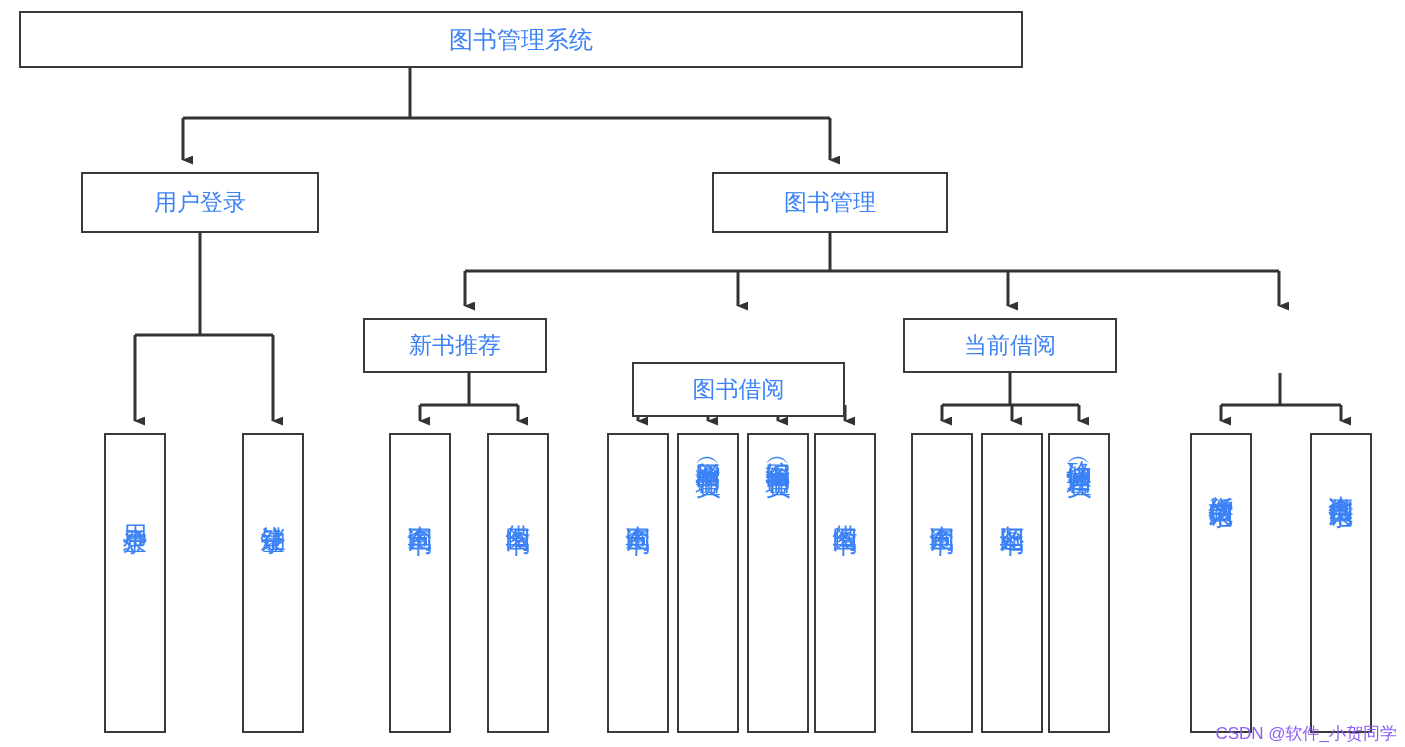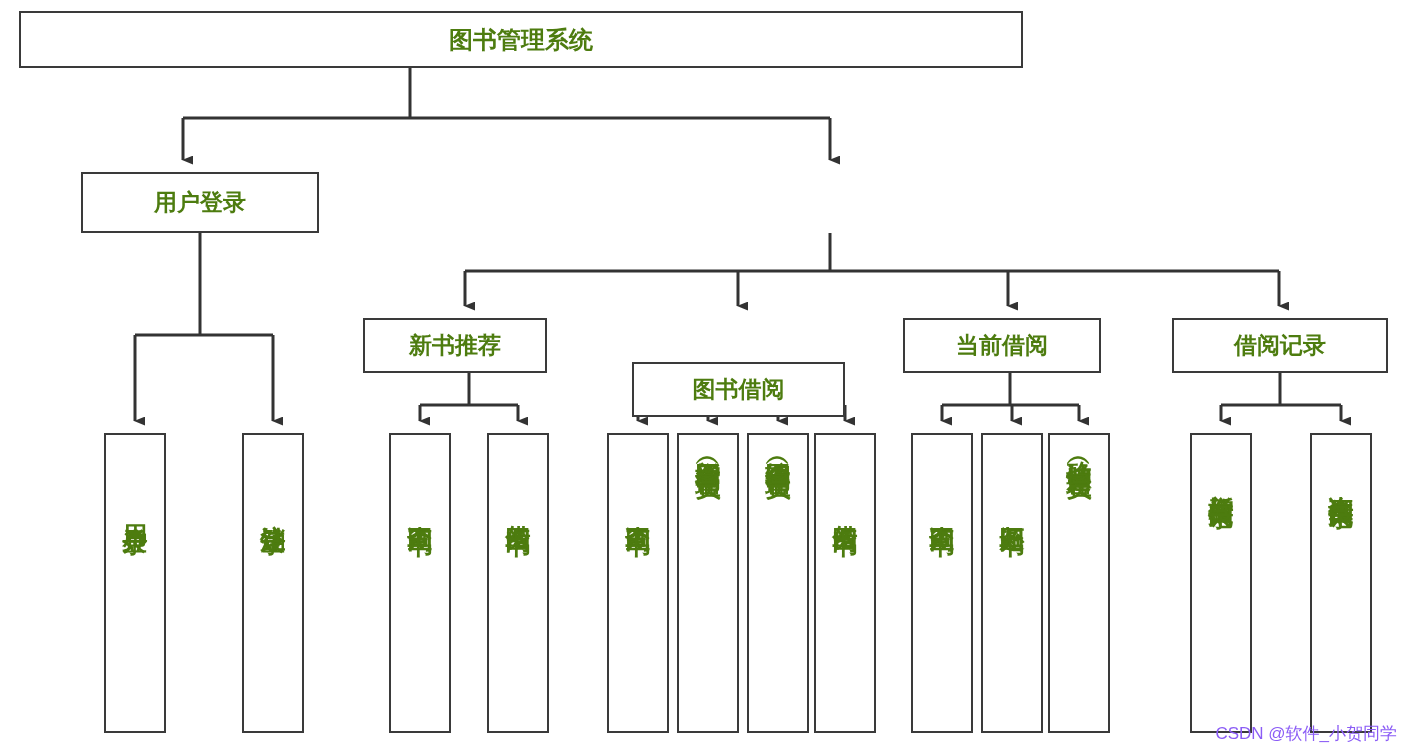--- a/index.html
+++ b/index.html
@@ -12,22 +12,21 @@
   #canvas{position:relative;width:1405px;height:747px;}
   svg#wires{position:absolute;left:0;top:0;width:1405px;height:747px;}
   .node{
     position:absolute;
     box-sizing:border-box;
     background:#ffffff;
     border:2.5px solid #3a3a3a;
     display:flex;
     align-items:center;
     justify-content:center;
-    color:#4d7c0f;
-    font-weight:bold;
+    color:#3b82f6;
   }
   .node .lbl{
     display:block;
     text-align:center;
     line-height:1.14;
     white-space:nowrap;
   }
   .node.h .lbl{font-size:23px;}
   .node.root .lbl{font-size:24px;}
   .node.v{
@@ -123,32 +122,32 @@
     </g>
   </svg>
 
   <div class="node root h" style="left:19px;top:11px;width:1004px;height:57px;">
     <span class="lbl">图书管理系统</span>
   </div>
 
   <div class="node h" style="left:81px;top:172px;width:238px;height:61px;">
     <span class="lbl">用户登录</span>
   </div>
+  <div class="node h" style="left:712px;top:172px;width:236px;height:61px;">
+    <span class="lbl">图书管理</span>
+  </div>
 
   <div class="node h" style="left:363px;top:318px;width:184px;height:55px;">
     <span class="lbl">新书推荐</span>
   </div>
   <div class="node h" style="left:632px;top:318px;width:213px;height:55px;margin-top:44px;">
     <span class="lbl">图书借阅</span>
   </div>
-  <div class="node h" style="left:903px;top:318px;width:198px;height:55px;">
+  <div class="node h" style="left:903px;top:318px;width:214px;height:55px;">
     <span class="lbl">当前借阅</span>
-  </div>
-  <div class="node h" style="left:1172px;top:318px;width:216px;height:55px;">
-    <span class="lbl">借阅记录</span>
   </div>
 
   <div class="node v" style="left:104px;top:433px;width:62px;height:300px;padding-top:70px;">
     <span class="lbl">用户登录</span>
   </div>
   <div class="node v" style="left:242px;top:433px;width:62px;height:300px;padding-top:70px;">
     <span class="lbl">注销登录</span>
   </div>
 
   <div class="node v" style="left:389px;top:433px;width:62px;height:300px;padding-top:70px;">

